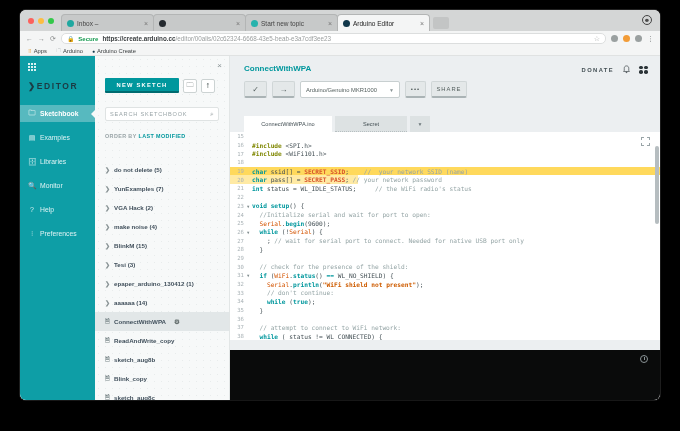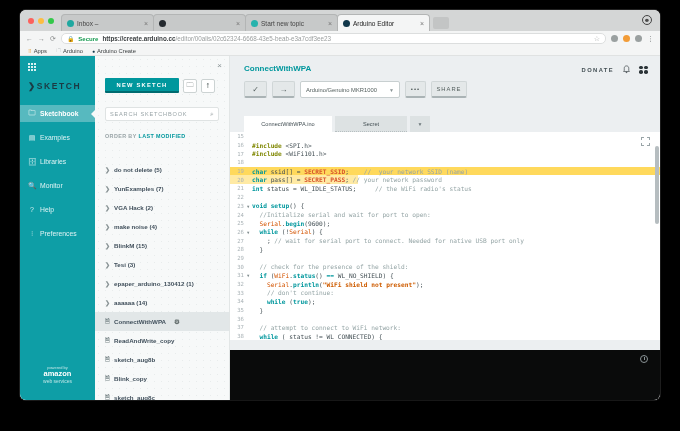--- a/index.html
+++ b/index.html
@@ -224,21 +224,21 @@
         <i></i>
           <i></i>
           <i></i>
           <i></i>
           <i></i>
           <i></i>
           <i></i>
           <i></i>
           <i></i>
       </div>
-      <div class="logo">❯SKETCH</div>
+      <div class="logo">❯EDITOR</div>
       <div class="navlist" id="nav-host">
           <div class="navitem active">
             <div class="nic">🗀</div>
             <div>Sketchbook</div>
           </div>
           <div class="navitem">
             <div class="nic">▤</div>
             <div>Examples</div>
           </div>
           <div class="navitem">
@@ -251,25 +251,20 @@
           </div>
           <div class="navitem">
             <div class="nic">?</div>
             <div>Help</div>
           </div>
           <div class="navitem">
             <div class="nic">⫶</div>
             <div>Preferences</div>
           </div>
         </div>
-      <div class="aws">
-        <div class="pb">powered by</div>
-        <div class="am">amazon</div>
-        <div class="ws">web services</div>
-      </div>
     </div>
 
     <div class="panel">
       <span class="pclose">×</span>
       <div class="newrow">
         <div class="btn-new">NEW SKETCH</div>
         <div class="icbtn">🗀</div>
         <div class="icbtn">⭡</div>
       </div>
       <div class="search">

